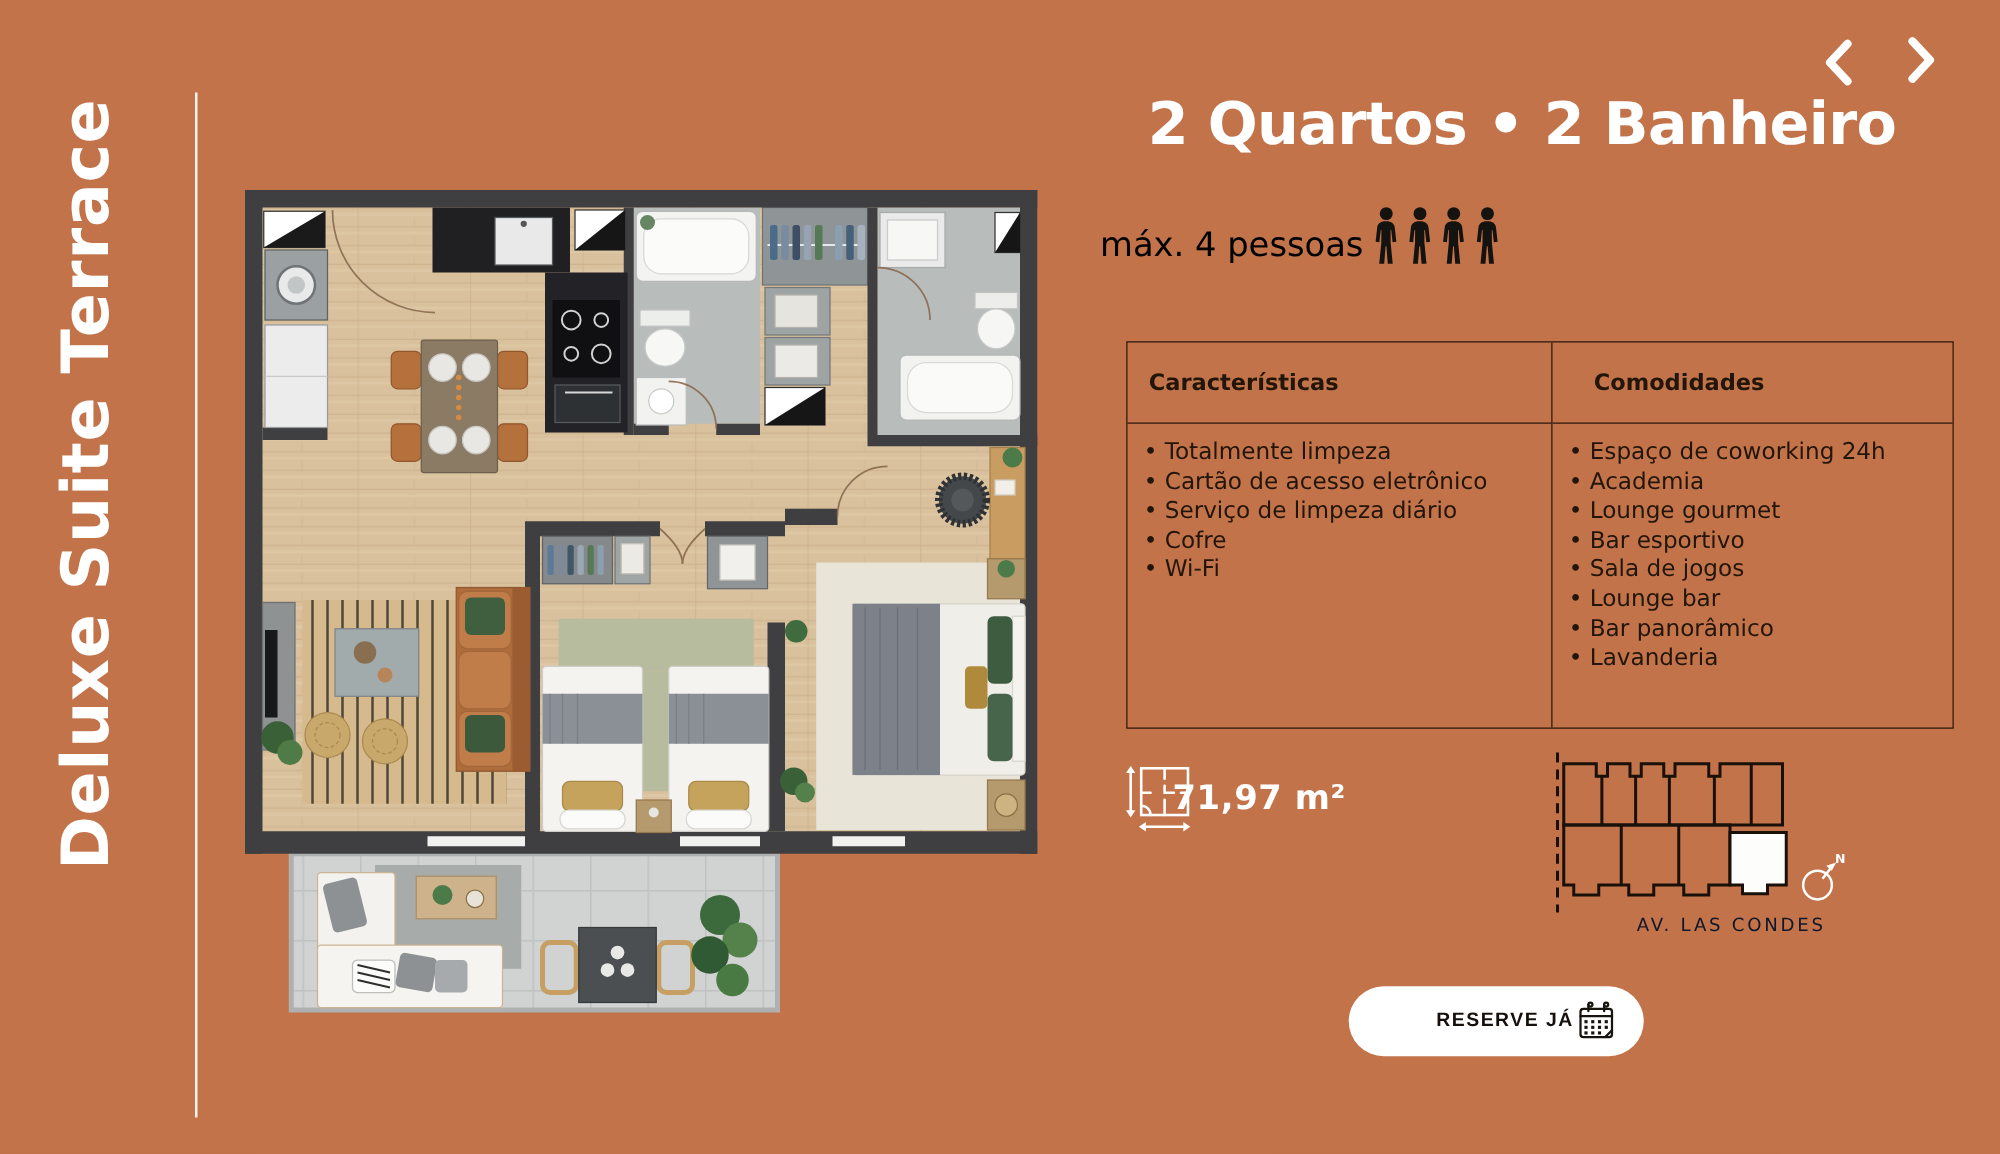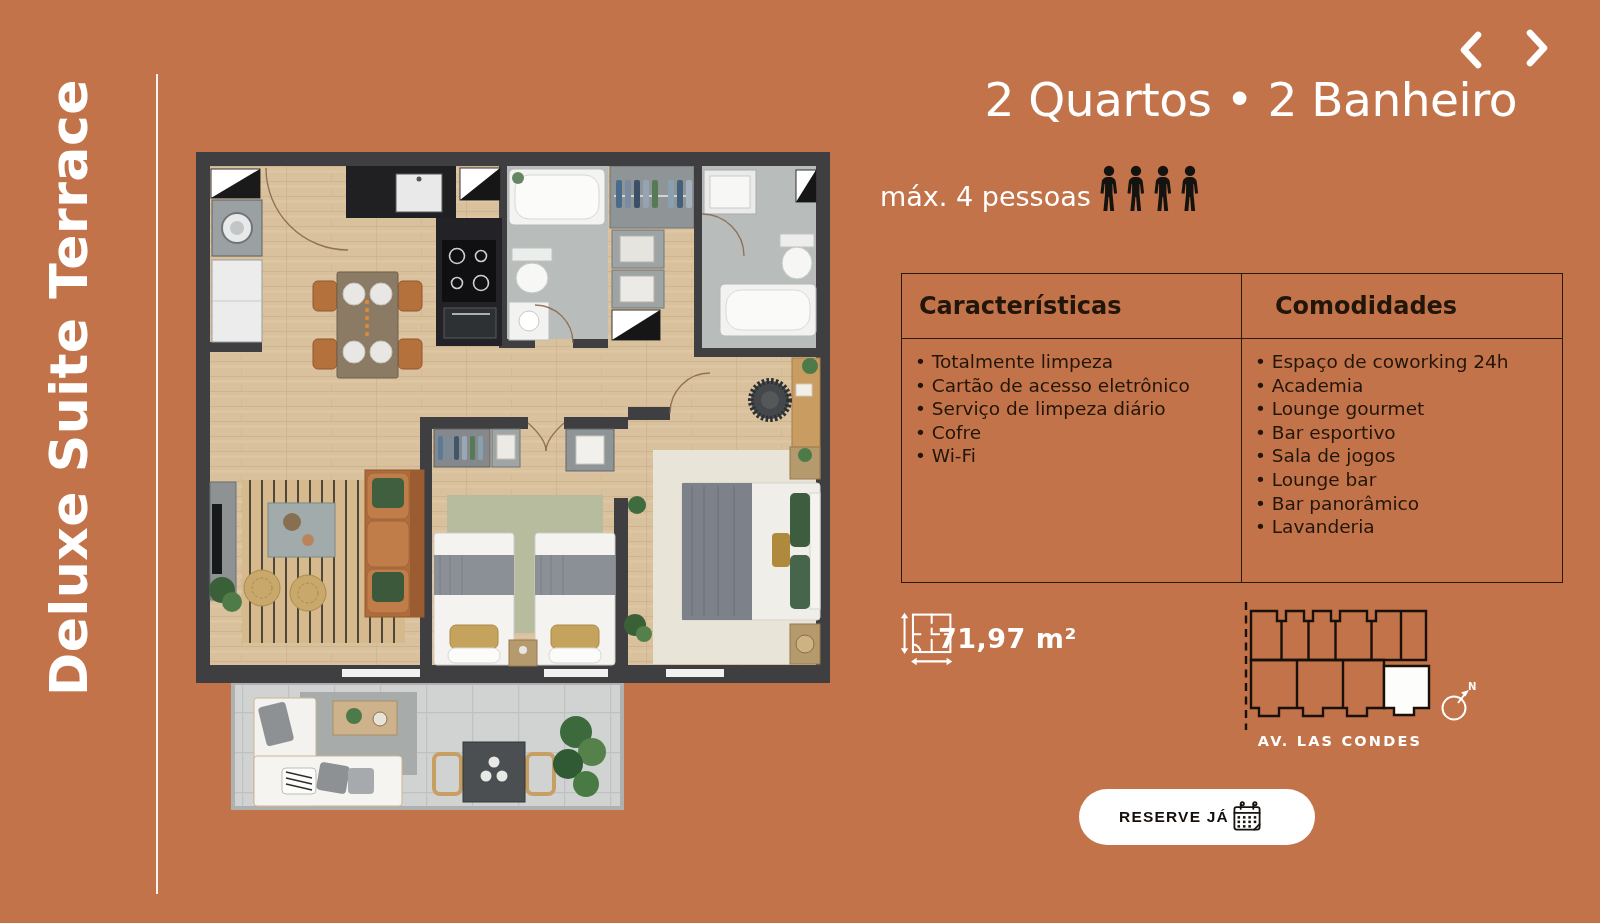--- a/index.html
+++ b/index.html
@@ -16,52 +16,52 @@
 
   
   .plan{position:absolute;left:196px;top:152px;width:634px;height:660px;}
 
   
   .nav-btn{position:absolute;width:38px;height:46px;background:transparent;border:none;padding:0;cursor:pointer;}
   .nav-prev{left:1452px;top:28px;}
   .nav-next{left:1518px;top:26px;}
 
   
-  .page-title{position:absolute;right:83px;top:72px;margin:0;font-size:47px;font-weight:normal;
+  .page-title{position:absolute;right:83px;top:72px;margin:0;font-size:47px;font-weight:bold;
     color:#ffffff;letter-spacing:-0.5px;white-space:nowrap;text-align:right;}
 
-  .capacity-label{position:absolute;left:880px;top:181px;font-size:27px;color:#ffffff;}
+  .capacity-label{position:absolute;left:880px;top:181px;font-size:27px;color:#000000;}
   .persons{position:absolute;left:1098px;top:162px;display:flex;gap:5px;align-items:flex-end;}
   .persons svg{display:block;}
 
   
   .info-table{position:absolute;left:901px;top:273px;width:662px;height:310px;
     border:1.6px solid #2b190b;display:flex;box-sizing:border-box;color:#221509;}
   .itcol{box-sizing:border-box;height:100%;}
   .itcol-a{width:340px;border-right:1.6px solid #2b190b;}
   .itcol-b{flex:1;}
   .ithead{height:64px;border-bottom:1.6px solid #2b190b;display:flex;align-items:center;
-    font-weight:bold;font-size:24px;letter-spacing:0;}
+    font-weight:bold;font-size:18px;letter-spacing:0;}
   .itcol-a .ithead{padding-left:17px;}
   .itcol-b .ithead{padding-left:33px;text-align:right;}
   .itcol ul{margin:11px 0 0 0;padding:0 8px 0 13px;list-style:none;font-size:18.5px;line-height:23.6px;}
   .itcol li::before{content:"• ";}
 
   
   .area-icon{position:absolute;left:898px;top:608px;}
   .area-label{position:absolute;left:938px;top:623px;font-size:27px;font-weight:600;color:#ffffff;letter-spacing:0.5px;}
 
   
   .keyplan{position:absolute;left:1243px;top:596px;}
-  .street-label{position:absolute;left:1247px;top:733px;width:186px;text-align:center;
-    font-size:14.5px;letter-spacing:2.2px;color:#ffffff;font-weight:700;white-space:nowrap;}
+  .street-label{position:absolute;left:1292px;top:733px;width:186px;text-align:center;
+    font-size:14.5px;letter-spacing:2.2px;color:#0f172a;font-weight:400;white-space:nowrap;}
 
   
   .cta{position:absolute;left:1079px;top:789px;width:236px;height:56px;border:none;cursor:pointer;
-    background:#ffffff;border-radius:28px;display:flex;align-items:center;justify-content:flex-start;
+    background:#ffffff;border-radius:28px;display:flex;align-items:center;justify-content:flex-end;
     padding:0 20px 0 40px;box-sizing:border-box;}
   .cta .cta-label{font-size:15.5px;font-weight:bold;letter-spacing:1.2px;color:#15100c;}
 </style>
 </head>
 <body>
 
 <div class="stage">
 
   <div class="vertical-title">Deluxe Suite Terrace</div>
   <div class="vline"></div>

